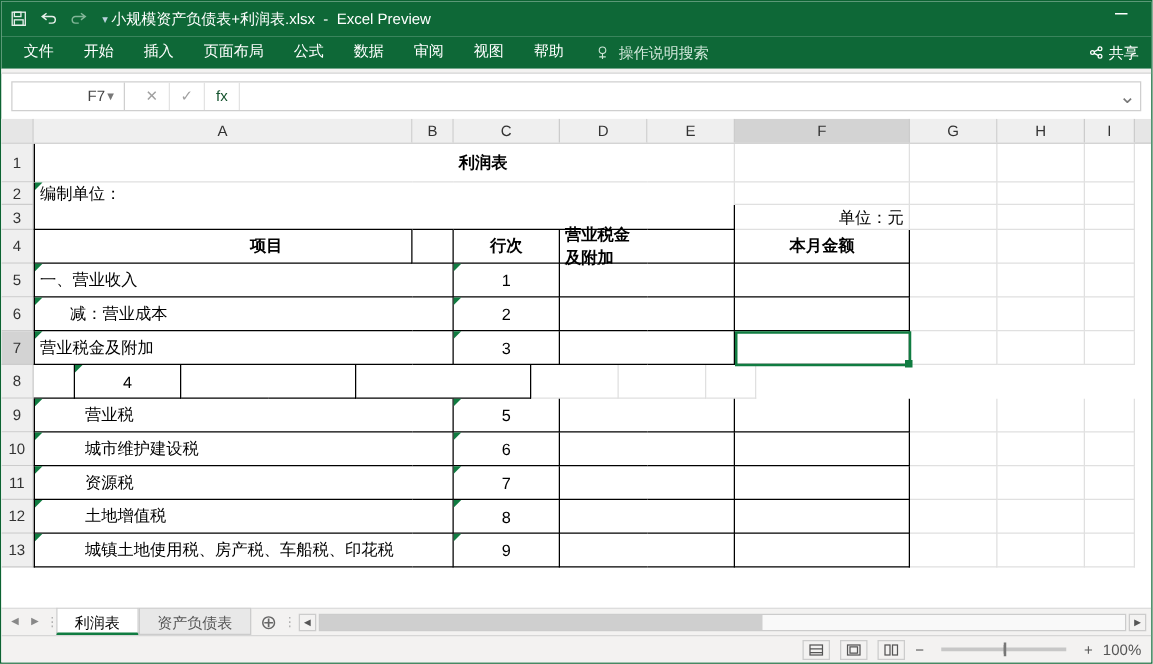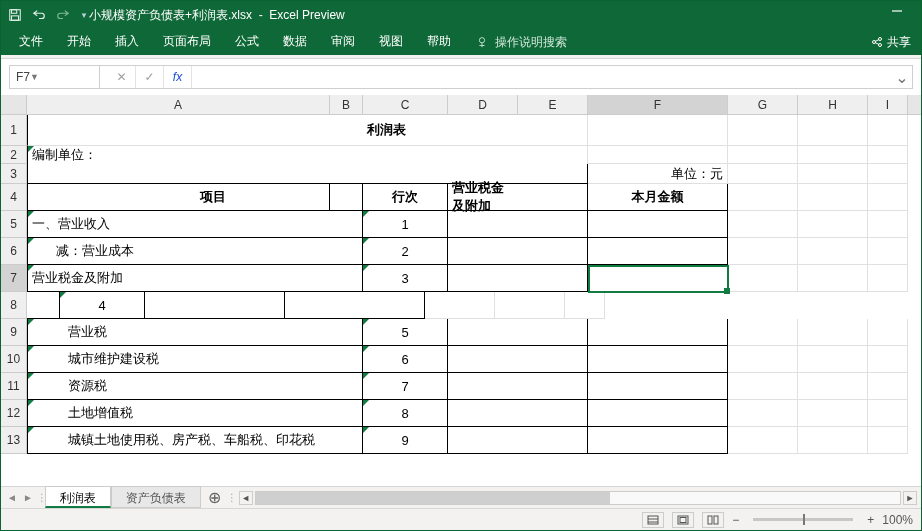--- a/index.html
+++ b/index.html
@@ -20,24 +20,24 @@
 .ribbon { height: 26px; background: #0e6837; display: flex; align-items: center; padding-left: 6px; }
 .ribbon .tab { color: #fff; font-size: 12px; padding: 5px 12px 6px; cursor: pointer; }
 .ribbon .tab.file { background: transparent; }
 .ribbon .spacer { flex: 1; }
 .ribbon .help-hint { display: flex; align-items: center; color: #d1e7da; font-size: 12px; gap: 6px; margin-left: 12px; }
 .ribbon .share { color: #fff; font-size: 12px; padding: 4px 10px; display: flex; align-items: center; gap: 4px; }
 .ribbon-bg { height: 4px; background: #f3f2f1; border-bottom: 1px solid #d6d6d6; }
 
 
 .fbar { height: 24px; background: #fff; border-bottom: 1px solid #d6d6d6; display: flex; align-items: stretch; margin: 6px 8px 6px 8px; border: 1px solid #cfcfcf; }
-.fbar .namebox { width: 90px; border-right: 1px solid #cfcfcf; display: flex; align-items: center; padding: 0 6px; font-size: 12px; color: #444; justify-content: flex-start; }
+.fbar .namebox { width: 90px; border-right: 1px solid #cfcfcf; display: flex; align-items: center; padding: 0 6px; font-size: 12px; color: #444; justify-content: flex-end; }
 .fbar .namebox .dd { font-size: 9px; color: #777; }
 .fbar .fx-btn { width: 28px; display: flex; align-items: center; justify-content: center; border-right: 1px solid #e3e3e3; color: #a0a0a0; font-size: 12px; }
-.fbar .fx-btn.fx { font-style: italic; color: #1d4ed8; }
+.fbar .fx-btn.fx { color: #14532d; }
 .fbar .input { flex: 1; padding: 0 6px; font-size: 12px; }
 .fbar .expand { width: 20px; display: flex; align-items: center; justify-content: center; color: #777; }
 
 
 .grid-wrap { flex: 1; display: flex; flex-direction: column; overflow: hidden; background: #fff; position: relative; }
 .col-headers { display: flex; height: 20px; background: #e6e6e6; border-bottom: 1px solid #ccc; }
 .corner { width: 26px; border-right: 1px solid #ccc; background: #e6e6e6; }
 .col-headers .ch { border-right: 1px solid #ccc; display: flex; align-items: center; justify-content: center; font-size: 12px; color: #333; background: #efefef; }
 .col-headers .ch.sel { background: #d3d3d3; }
 

